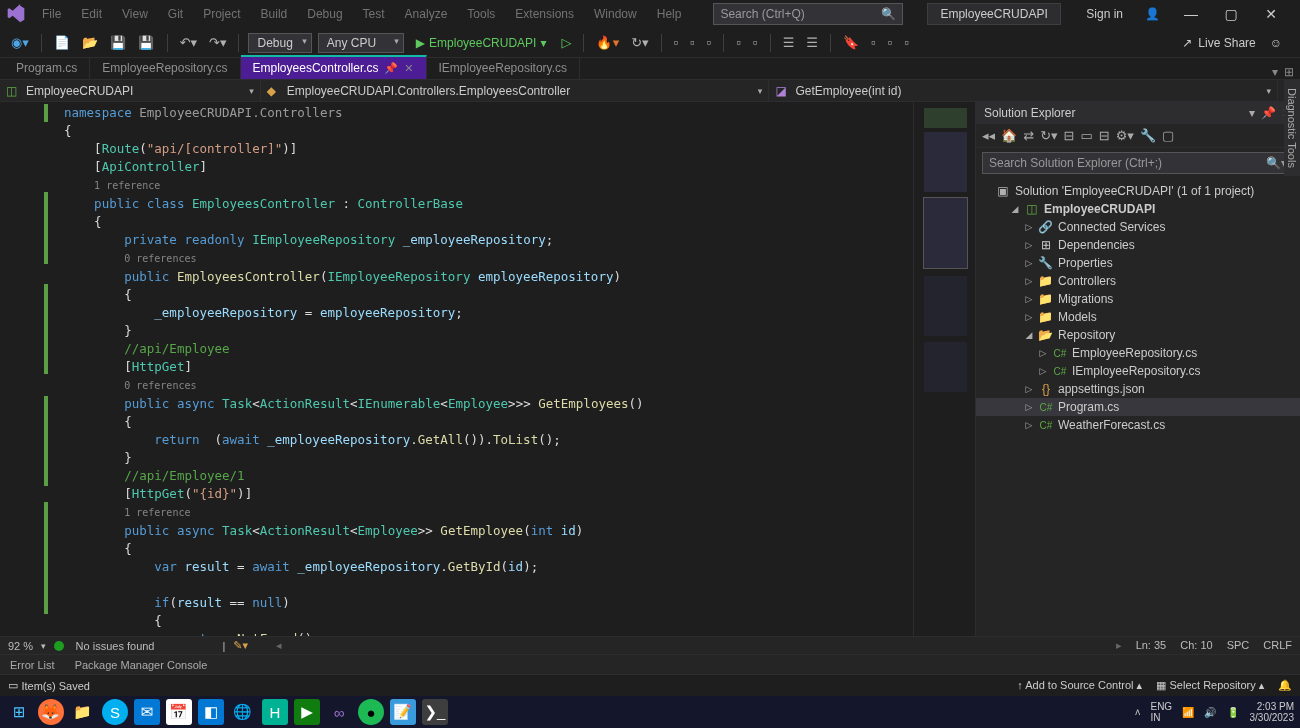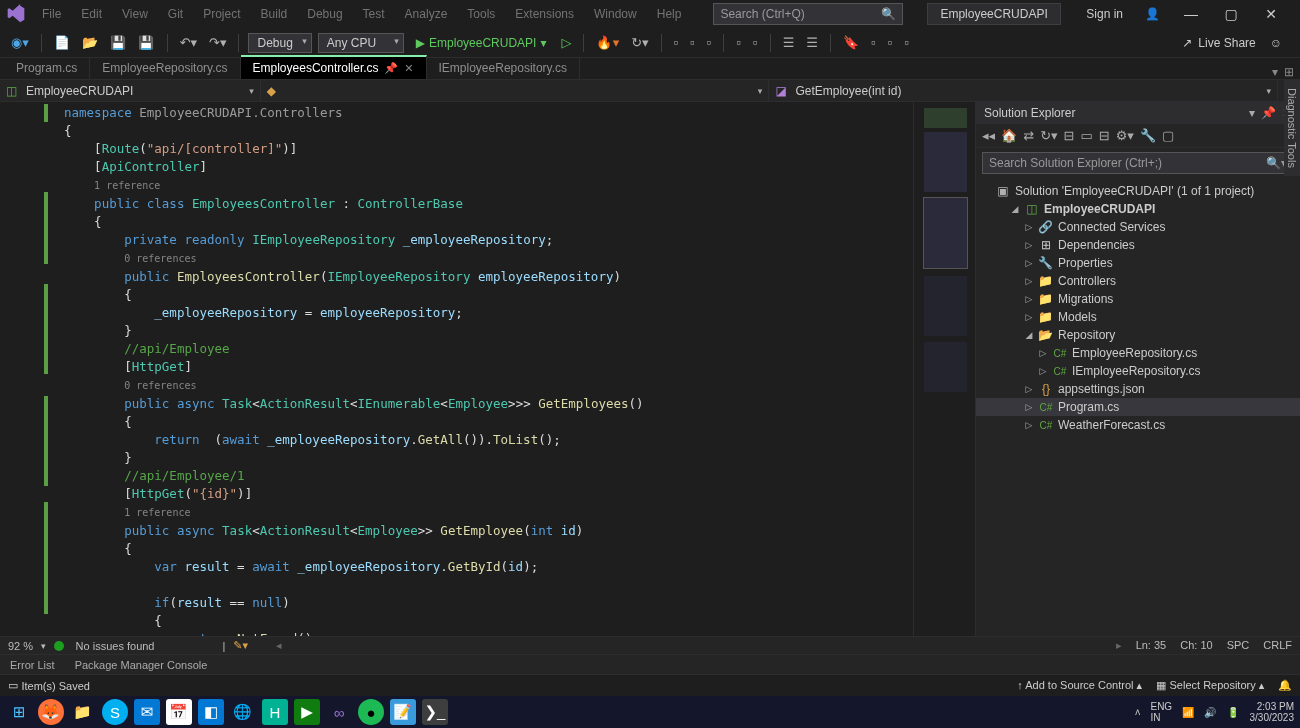--- a/index.html
+++ b/index.html
@@ -86,21 +86,21 @@
 
 .tabstrip{
   height:22px; background:#1e1e1e;
   display:flex; align-items:flex-end; padding-left:4px;
   border-bottom:1px solid #2d2d30;
 }
 .doc-tab{
   padding:4px 12px; color:#969696; border-right:1px solid #2d2d30;
   display:flex;align-items:center;gap:6px; font-size:12px;
 }
-.doc-tab.active{ background:#000000; color:#fff; border-top:2px solid #86efac;}
+.doc-tab.active{ background:#4c1d95; color:#fff; border-top:2px solid #14b8a6;}
 .doc-tab .x{font-size:11px;color:#888;}
 .doc-tab.inactive{color:#8e8e8e;}
 .tabstrip-controls{margin-left:auto;display:flex;gap:6px;padding-right:6px;color:#888;}
 
 .navbar{
   height:22px; background:#252526; display:flex;
   border-bottom:1px solid #2d2d30;
 }
 .nav-combo{
   flex:1;padding:3px 6px;color:#ccc;border-right:1px solid #2d2d30;
@@ -313,20 +313,21 @@
   </div>
 </div>
 
 <div class="navbar">
   <div class="nav-combo" style="flex:0.5">
     <span class="nav-ico" style="color:#5fa942">◫</span>
     <span>EmployeeCRUDAPI</span>
   </div>
   <div class="nav-combo">
     <span class="nav-ico" style="color:#d9a24a">◆</span>
+    <span>EmployeeCRUDAPI.Controllers.EmployeesController</span>
   </div>
   <div class="nav-combo">
     <span class="nav-ico" style="color:#b180d7">◪</span>
     <span>GetEmployee(int id)</span>
   </div>
   <div class="nav-plus">＋</div>
 </div>
 
 <div class="main">
 

